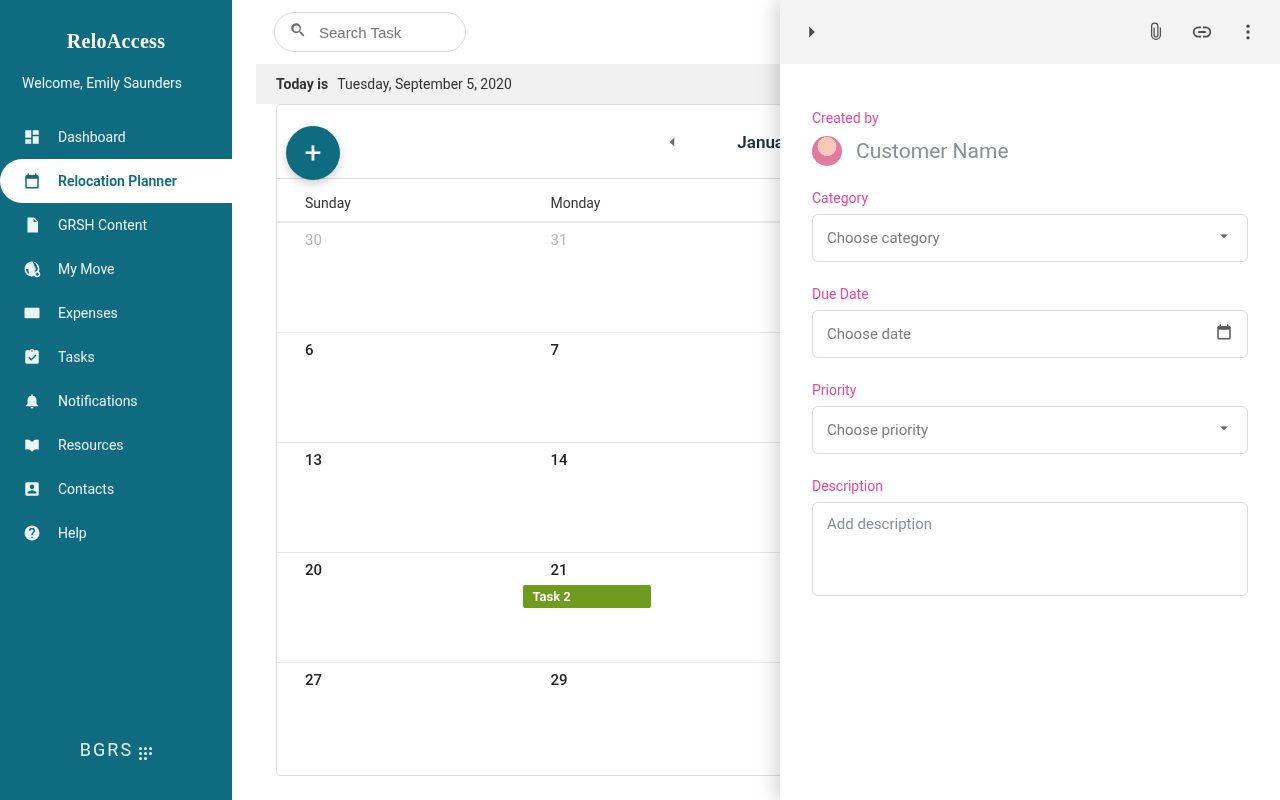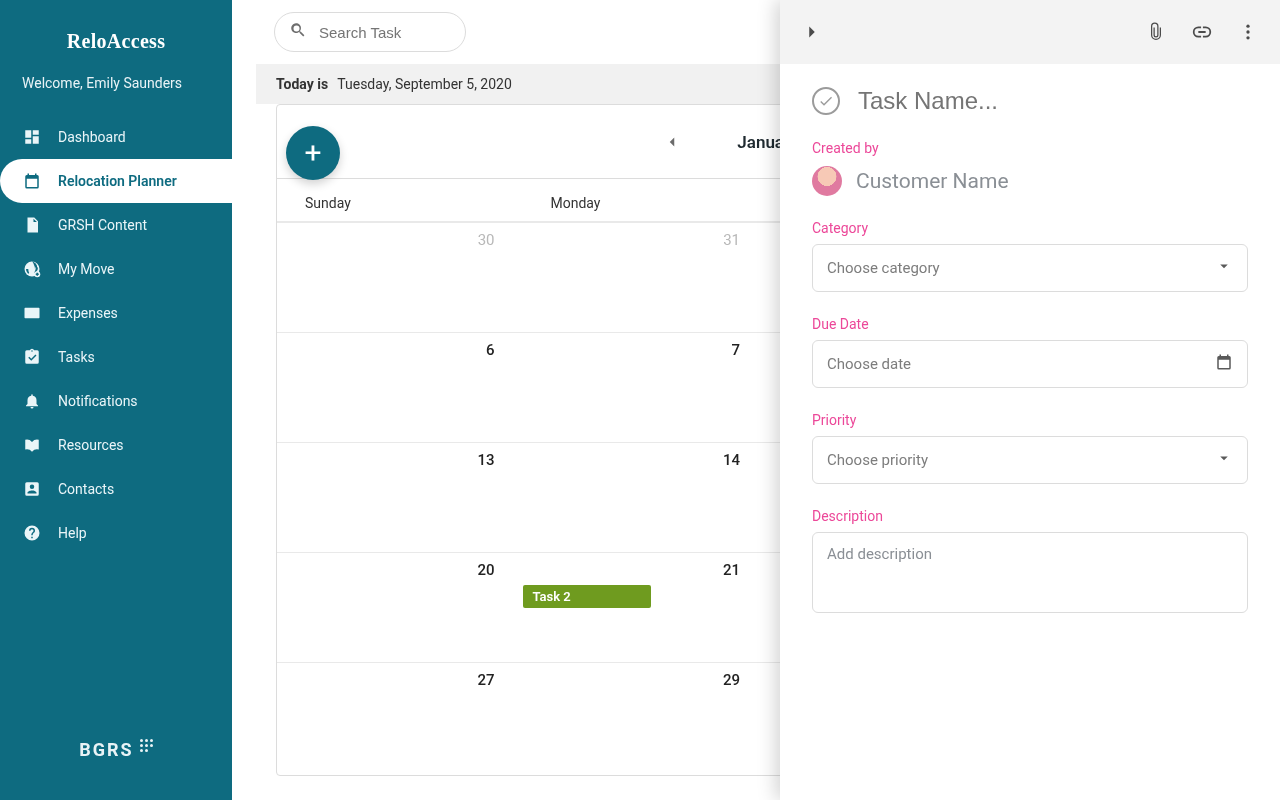--- a/index.html
+++ b/index.html
@@ -61,23 +61,23 @@
     padding-left:22px;
     position:relative;
     font-weight:600;
   }
   .nav .icon{width:20px;height:20px;flex:0 0 20px;display:flex;align-items:center;justify-content:center;}
   .nav svg{fill:currentColor;}
   .brand-footer{
     margin-top:auto;
     text-align:center;
     padding:26px 0 40px;
-    display:flex;align-items:flex-start;justify-content:center;gap:6px;
+    display:flex;align-items:flex-end;justify-content:center;gap:6px;
     letter-spacing:2px;
-    font-weight:700;
+    font-weight:400;
     font-size:18px;
     color:#e9f3f6;
   }
   .brand-footer .dots{
     display:inline-grid;grid-template-columns:repeat(3,3px);grid-template-rows:repeat(3,3px);gap:2px;
   }
   .brand-footer .dots i{width:3px;height:3px;background:#e9f3f6;border-radius:50%;}
   .brand-footer .dots i.off{background:transparent;}
 
   
@@ -167,21 +167,21 @@
   .grid{
     display:grid;grid-template-columns:repeat(4,1fr);
     grid-auto-rows:110px;
   }
   .cell{
     border-top:1px solid var(--gray-light);
     padding:8px 28px;
     font-size:15px;
     position:relative;
   }
-  .cell .dnum{color:#222;font-weight:500;text-align:right;}
+  .cell .dnum{color:#222;font-weight:500;}
   .cell .dnum.muted{color:#b8b8b8;font-weight:400;}
   .task-pill{
     position:absolute;left:0;right:-100%;
     top:32px;
     background:var(--task-green);
     color:#fff;font-size:13px;font-weight:600;
     padding:4px 10px;
     border-radius:2px;
     width:128px;
   }
@@ -236,21 +236,21 @@
     padding:12px 14px;
     display:flex;align-items:center;justify-content:space-between;
     color:#7d7d7d;font-size:15px;
     background:#fff;
     cursor:pointer;
   }
   .field .ph{color:#7d7d7d;}
   .field svg{fill:#5a5a5a;}
 
   textarea.desc{
-    width:100%;height:81px;resize:none;
+    width:100%;height:94px;resize:none;
     border:1px solid var(--gray-border);
     border-radius:6px;padding:12px 14px;
     font-size:15px;color:#333;outline:none;
     font-family:inherit;
   }
   textarea.desc::placeholder{color:#8a8f95;}
 </style>
 </head>
 <body>
 
@@ -494,28 +494,20 @@
         <svg viewBox="0 0 24 24" width="20" height="20">
             <circle cx="12" cy="5" r="2"></circle>
             <circle cx="12" cy="12" r="2"></circle>
             <circle cx="12" cy="19" r="2"></circle>
           </svg>
       </span>
     </div>
   </div>
 
   <div class="panel-body">
-    <div class="task-title">
-      <span class="check-circle">
-        <svg viewBox="0 0 24 24">
-            <path d="M9 16.2L4.8 12l-1.4 1.4L9 19 21 7l-1.4-1.4z"></path>
-          </svg>
-      </span>
-      <input placeholder="Task Name..." style="">
-    </div>
 
     <div class="section">
       <div class="label">Created by</div>
       <div class="creator">
         <div class="avatar"></div>
         <div class="name">Customer Name</div>
       </div>
     </div>
 
     <div class="section">

